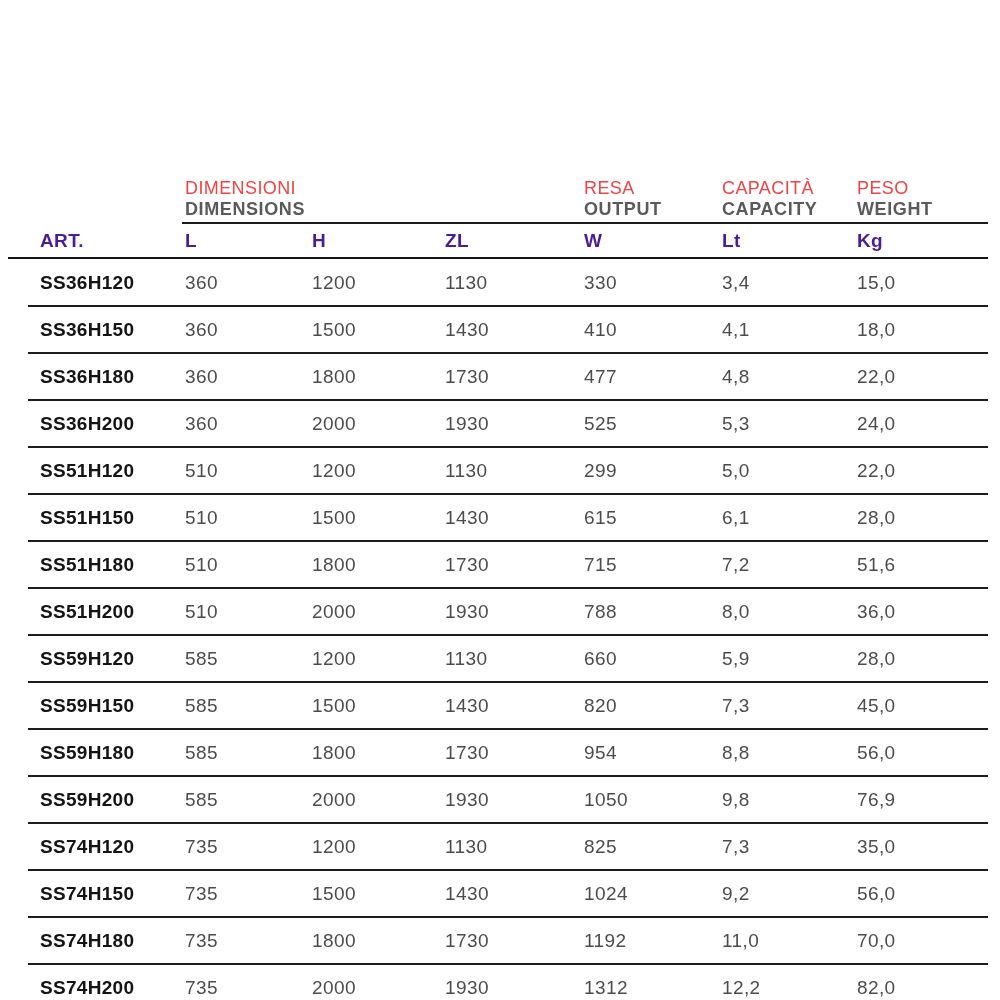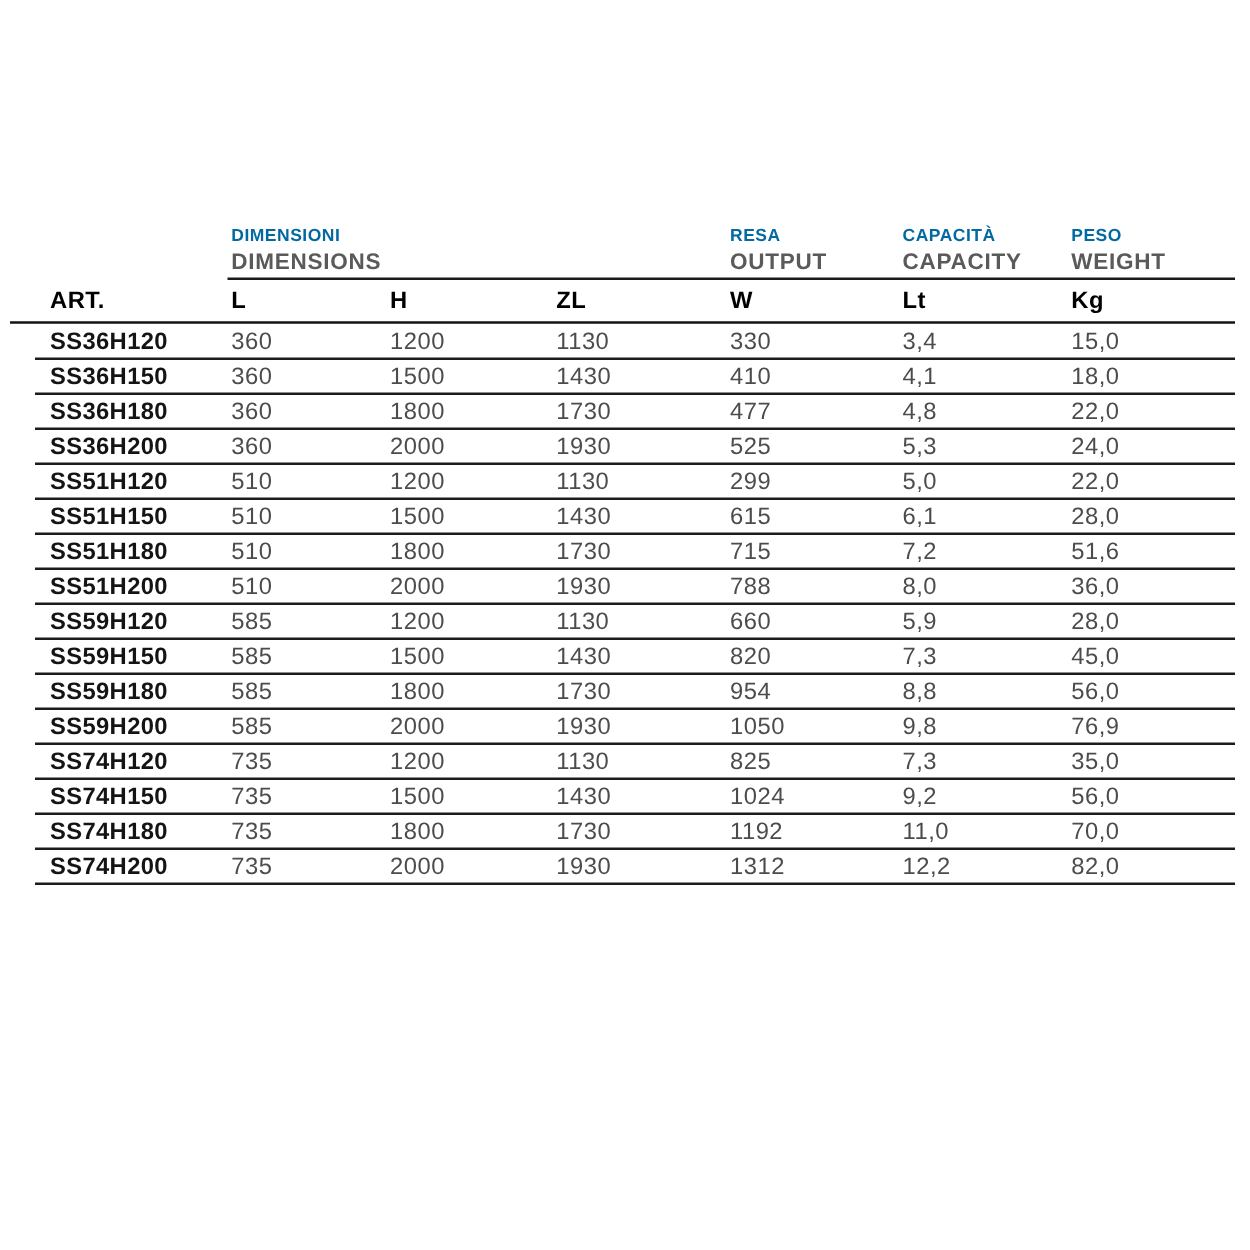--- a/index.html
+++ b/index.html
@@ -13,23 +13,23 @@
     width: 1000px;
     height: 1000px;
     background: #ffffff;
     overflow: hidden;
   }
   .spec-table { position: absolute; left: 0; top: 0; width: 1000px; height: 1000px; }
 
   
   .group { position: absolute; top: 178px; }
   .group-title {
-    font-size: 14px;
-    font-weight: 700;
-    color: #0369a1;
+    font-size: 18px;
+    font-weight: 400;
+    color: #ef4444;
     letter-spacing: 0.4px;
     line-height: 21px;
     white-space: nowrap;
   }
   .group-subtitle {
     font-size: 18px;
     font-weight: 700;
     color: #5a5a5a;
     letter-spacing: 0.6px;
     line-height: 21px;
@@ -50,36 +50,36 @@
   }
 
   
   .subheader { position: absolute; left: 0; top: 224px; width: 1000px; height: 33px; }
   .subheader .cell {
     position: absolute;
     top: 50%;
     transform: translateY(-50%);
     font-size: 19px;
     font-weight: 700;
-    color: #000000;
+    color: #4c1d95;
     letter-spacing: 0.4px;
     white-space: nowrap;
   }
   .header-line {
     position: absolute;
     left: 8px;
     top: 257px;
     width: 980px;
     height: 2.4px;
     background: #141414;
   }
 
   
   .tbody { position: absolute; left: 0; top: 259.5px; width: 1000px; }
-  .row { position: relative; width: 1000px; height: 28px; }
+  .row { position: relative; width: 1000px; height: 47px; }
   .row::after {
     content: "";
     position: absolute;
     left: 28px;
     bottom: 0;
     width: 960px;
     height: 1.6px;
     background: #1c1c1c;
   }
   .row .cell {

